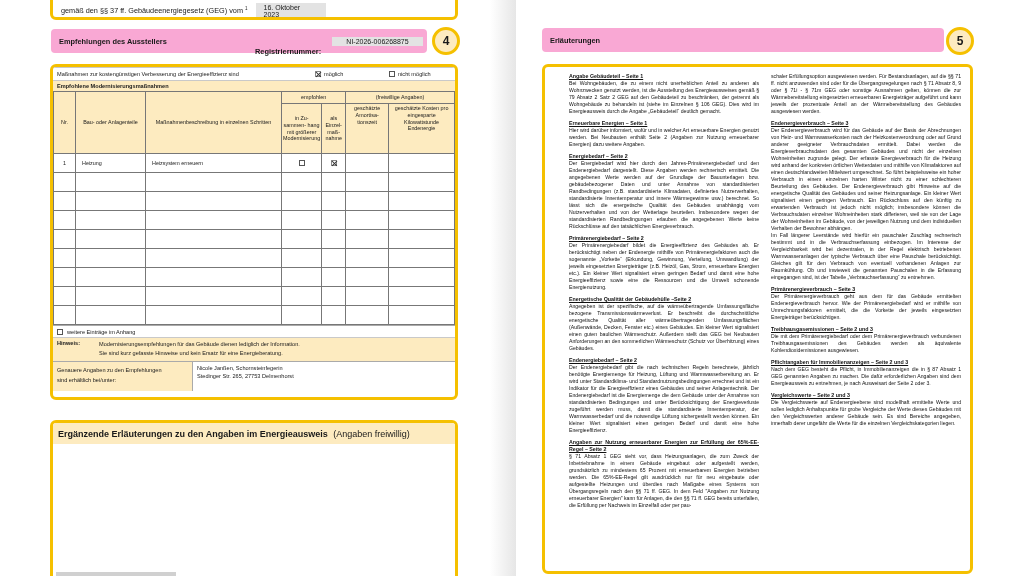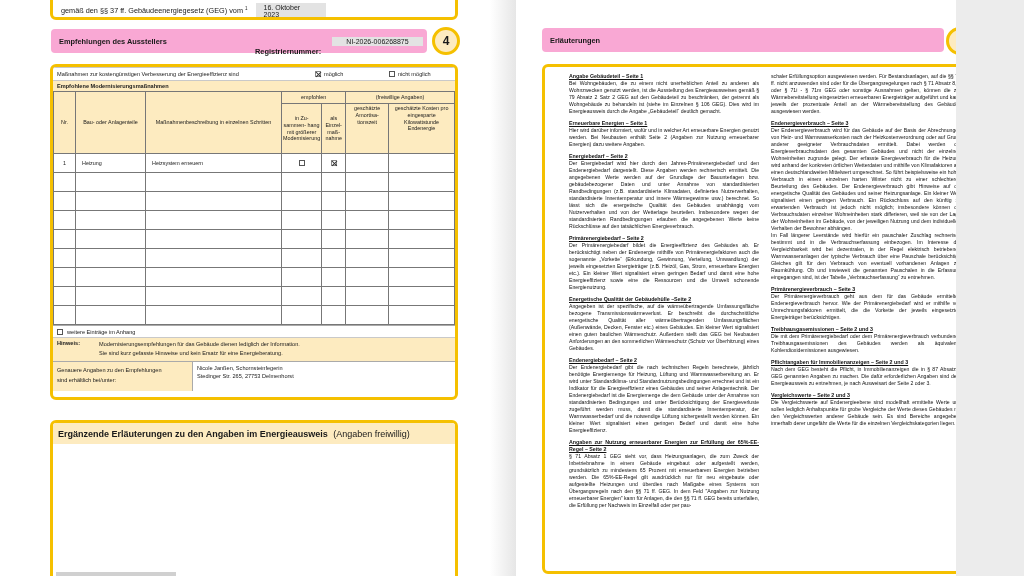--- a/index.html
+++ b/index.html
@@ -1,20 +1,20 @@
 <!DOCTYPE html>
 <html><head>
 <meta charset="utf-8">
 <style>
   * { box-sizing: border-box; margin: 0; padding: 0; }
   html, body { width: 1024px; height: 576px; overflow: hidden; }
   body { background: #ececec; font-family: "Liberation Sans", sans-serif; color: #1a1a1a; position: relative; }
   .page { position: absolute; top: 0; background: #fff; height: 576px; overflow: hidden; }
   #page-left { left: 0; width: 508px; }
-  #page-right { left: 516px; width: 440px; }
+  #page-right { left: 516px; width: 508px; }
   .shadow-l { position:absolute; left:490px; top:0; width:26px; height:576px; background: linear-gradient(to right, #ffffff, #e6e6e6); }
   .box { position: absolute; border: 3px solid #f5c000; border-radius: 6px; background: #fff; overflow: hidden; }
   .hdr-bar { position: absolute; background: #f9a8d4; border-radius: 4px; font-weight: bold; font-size: 7.4px; display: flex; align-items: center; }
   .num-badge { position: absolute; width: 28px; height: 28px; border-radius: 50%; border: 3px solid #f5c000; background: #fdebc0; font-weight: bold; font-size: 12px; display: flex; align-items: center; justify-content: center; }
   .graybox { background: #e3e3e3; padding: 1px 8px; font-size: 7px; font-weight: normal; }
   
   .mod-title { background: #fdebc0; font-weight: bold; font-size: 9.5px; padding: 6px 4px 3px 4px; }
   .row-line { border-top: 1px solid #c9c9c9; font-size: 5.6px; padding: 2px 4px; display: flex; }
   .row-yellow { background: #fdebc0; }
   table.mod { border-collapse: collapse; width: 100%; font-size: 5.4px; }

